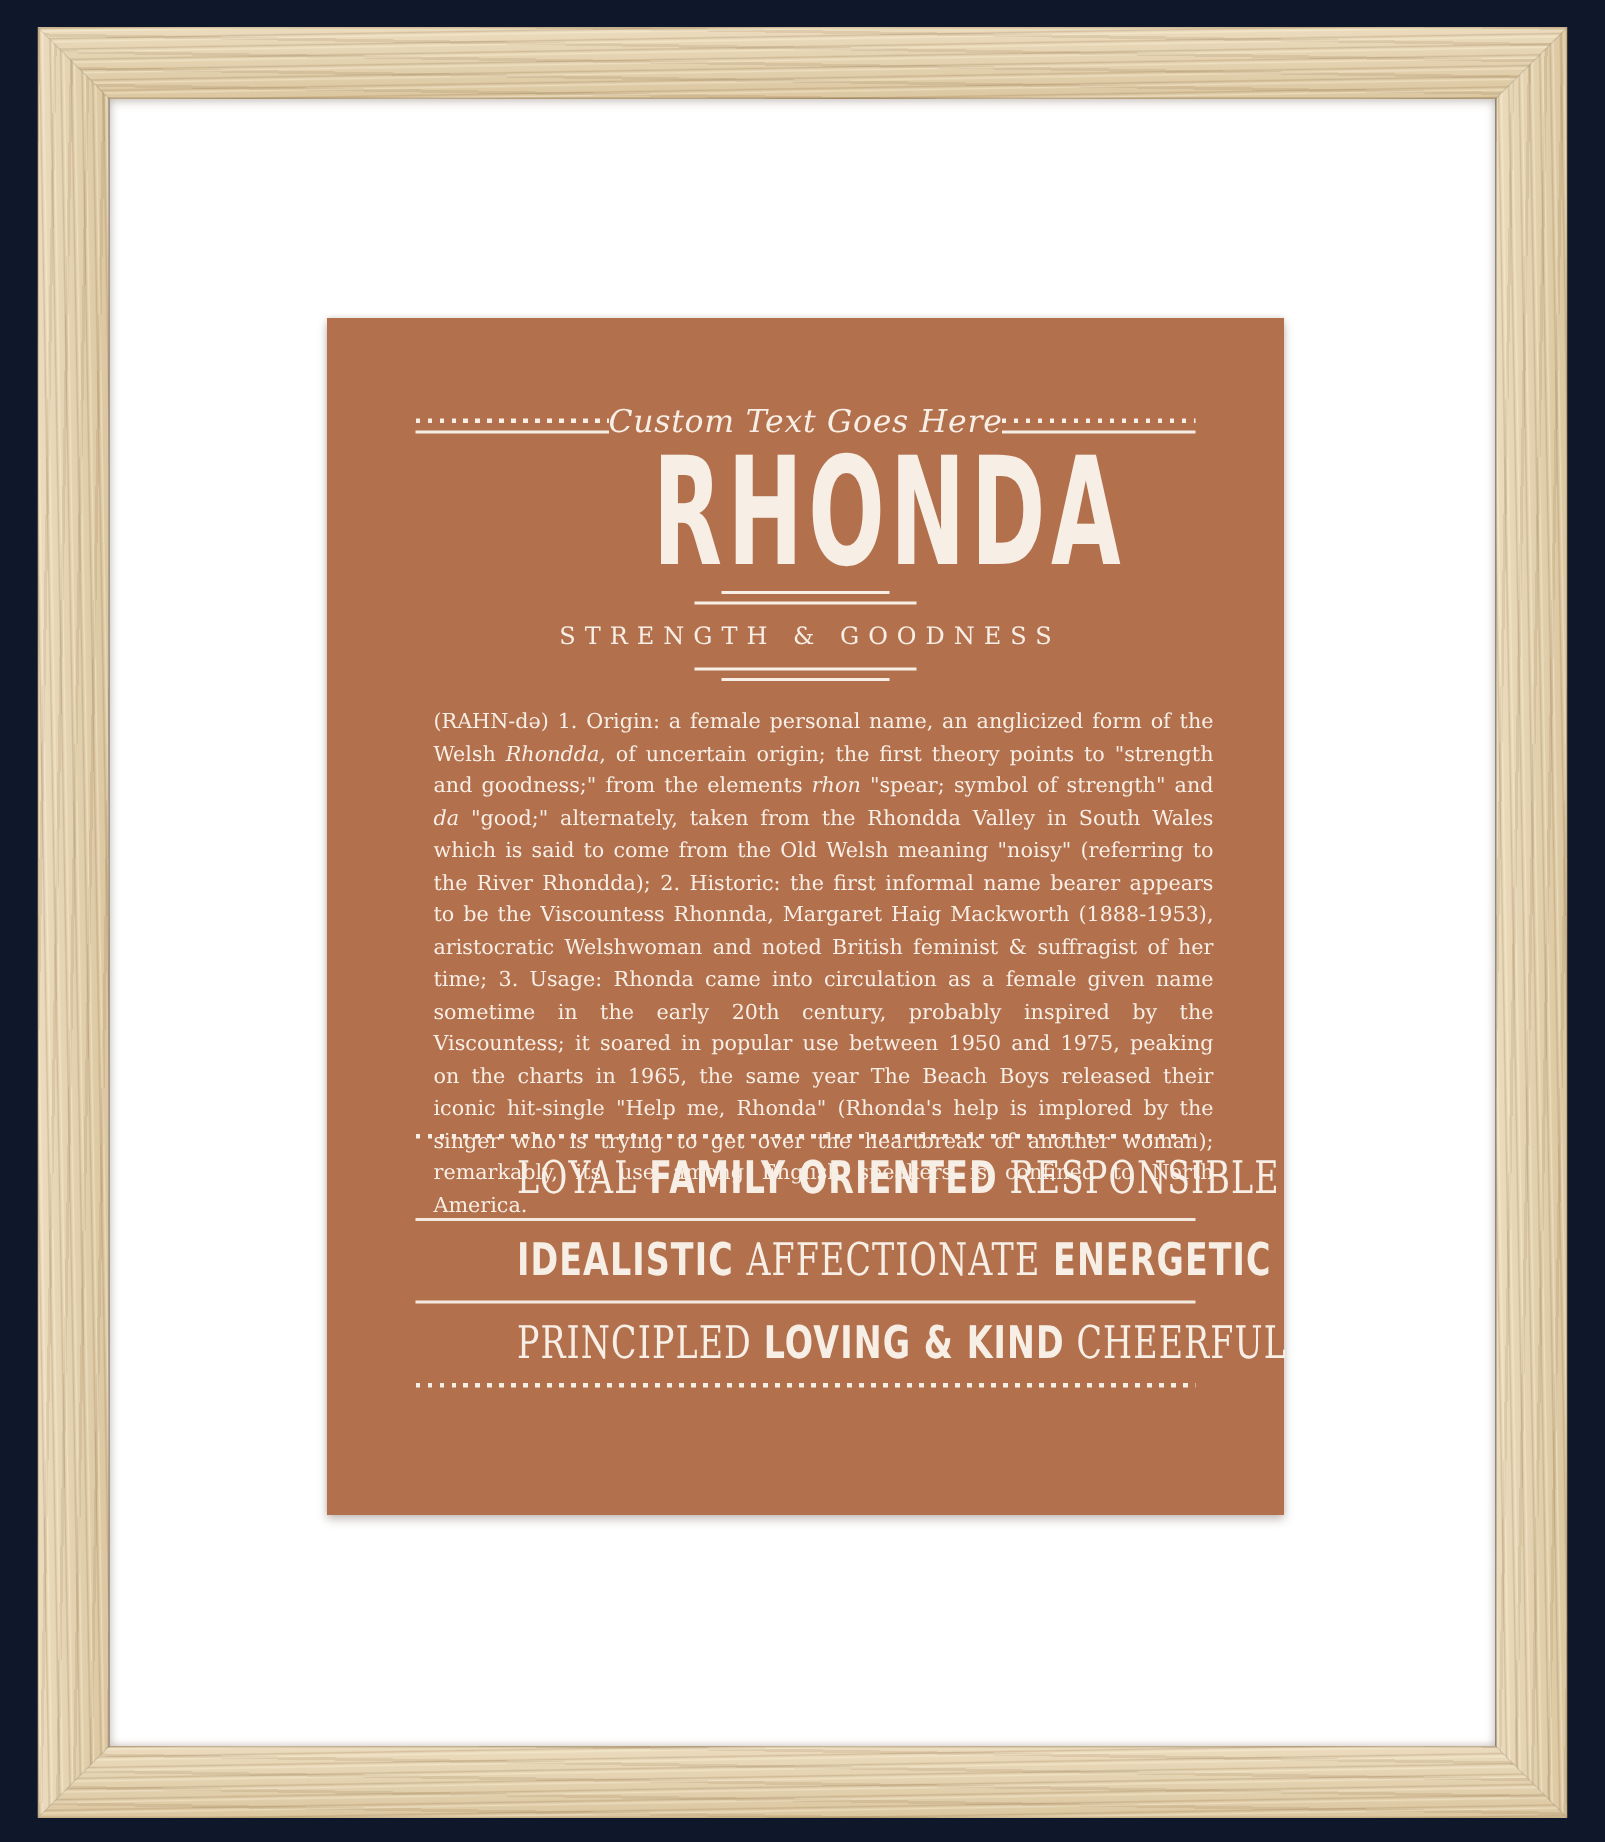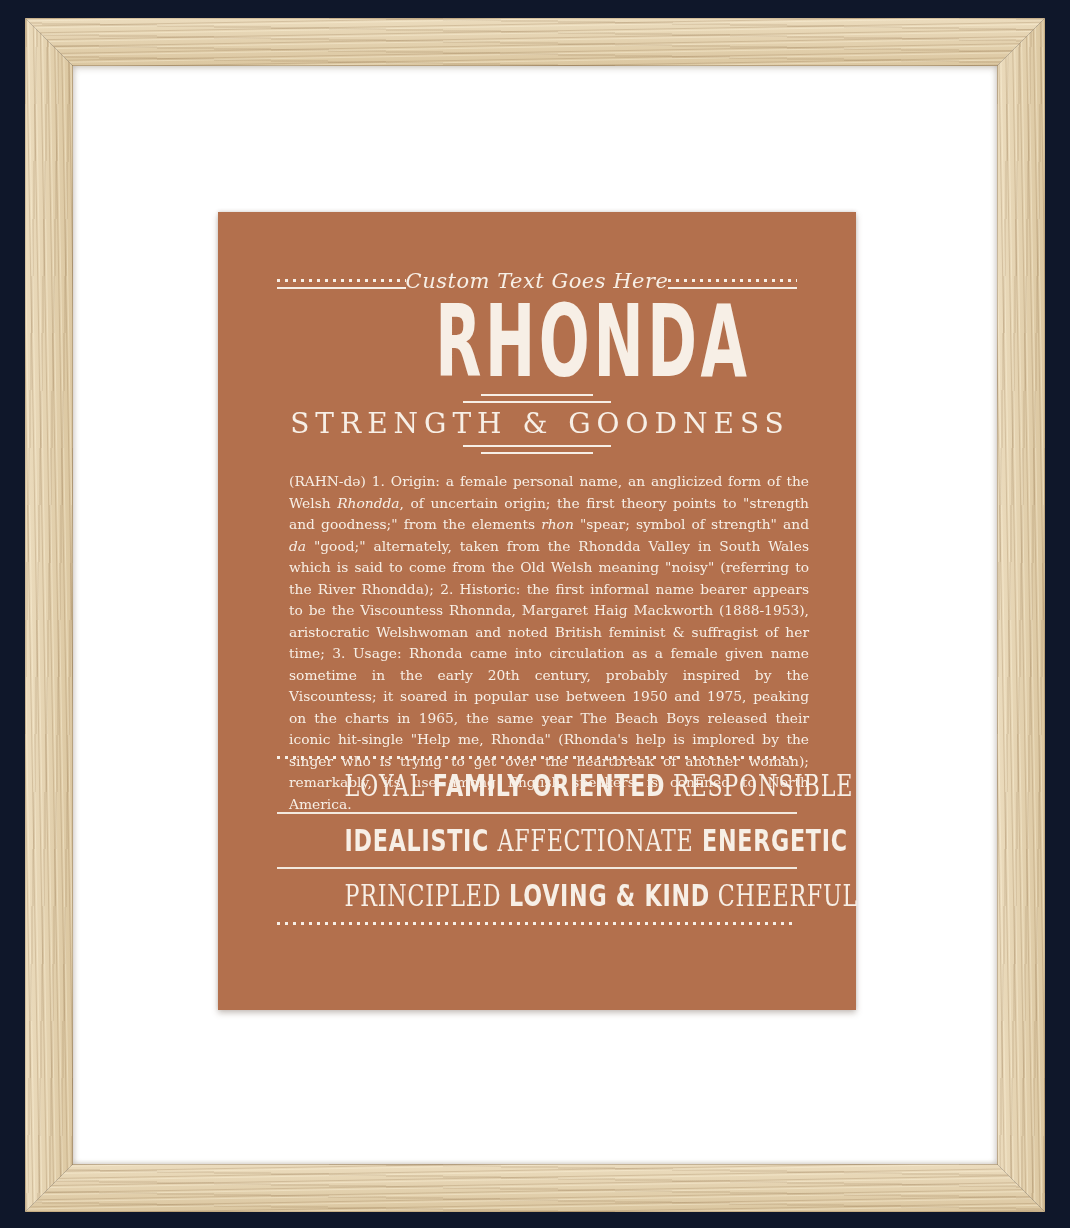--- a/index.html
+++ b/index.html
@@ -62,21 +62,21 @@
          letter-spacing:6px;}
   .title .squeeze{display:inline-block;transform:scaleX(0.60);transform-origin:50% 50%;}
 
   
   .subtitle-block{position:absolute;top:182px;left:0;width:100%;
                   display:flex;flex-direction:column;align-items:center;gap:8px;}
   .dbl{display:flex;flex-direction:column;align-items:center;gap:5px;}
   .dbl .l{display:block;height:2px;background:var(--poster_text,#f7efe6);}
   .dbl .short{width:112px;}
   .dbl .long{width:148px;}
-  .subtitle{font-family:"DejaVu Serif",serif;font-size:28px;letter-spacing:6px;padding-left:6px;
+  .subtitle{font-family:"DejaVu Serif",serif;font-size:16px;letter-spacing:6px;padding-left:6px;
             line-height:26px;white-space:nowrap;}
 
   
   .definition{position:absolute;top:247px;left:59px;width:520px;margin:12px;
               font-family:"DejaVu Serif",serif;font-size:13.8px;line-height:21.5px;
               text-align:justify;text-align-last:justify;word-spacing:1px;}
   .seg-italic{font-style:italic;}
 
   
   .traits{position:absolute;top:544px;left:59px;width:520px;}

